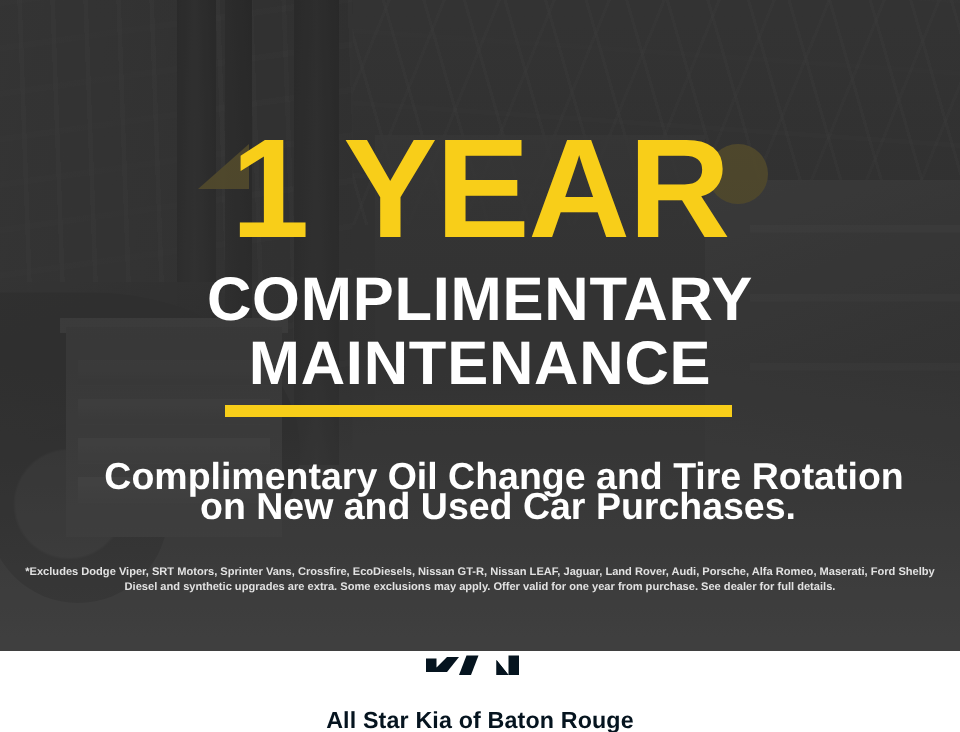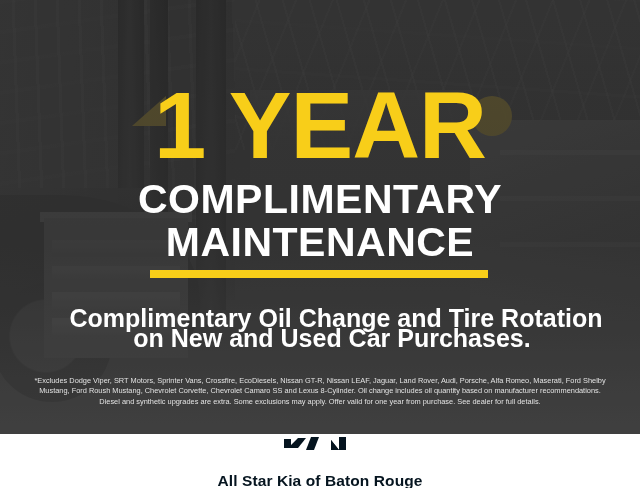--- a/index.html
+++ b/index.html
@@ -82,21 +82,21 @@
   #line3{top:222px;font-size:41px;line-height:41px;}
 
   #rule{position:absolute;left:150px;top:270px;width:338px;height:8px;background:#F8CE19;}
 
   #sub1,#sub2{position:absolute;left:0;width:640px;text-align:center;color:#fff;
     font-weight:700;font-size:25px;line-height:30px;}
   #sub1{top:303px;margin-left:16px;}
   #sub2{top:323px;padding-left:12px;}
 
   #fineprint{position:absolute;left:8px;top:376px;width:624px;text-align:center;
-    color:#e2e2e2;font-size:7.4px;line-height:10.4px;font-weight:400;}
+    color:#e2e2e2;font-size:7.4px;line-height:10.4px;font-weight:700;}
   #fineprint div{white-space:nowrap;}
 
   
   #footer{position:absolute;left:0;top:434px;width:640px;height:54px;background:#ffffff;
     display:flex;align-items:center;justify-content:center;gap:18px;flex-direction:column;}
   #kialogo{display:block;}
   #dealer{color:#05141F;font-size:15.5px;font-weight:700;letter-spacing:.1px;}
 </style>
 </head>
 <body>
@@ -138,21 +138,20 @@
     <div id="line3">MAINTENANCE</div>
 
     <div id="rule"></div>
 
     <div id="sub1">Complimentary Oil Change and Tire Rotation</div>
 
     <div id="sub2">on New and Used Car Purchases.</div>
 
     <div id="fineprint">
       <div>*Excludes Dodge Viper, SRT Motors, Sprinter Vans, Crossfire, EcoDiesels, Nissan GT-R, Nissan LEAF, Jaguar, Land Rover, Audi, Porsche, Alfa Romeo, Maserati, Ford Shelby</div>
-      <div>Mustang, Ford Roush Mustang, Chevrolet Corvette, Chevrolet Camaro SS and Lexus 8-Cylinder. Oil change includes oil quantity based on manufacturer recommendations.</div>
       <div>Diesel and synthetic upgrades are extra. Some exclusions may apply. Offer valid for one year from purchase. See dealer for full details.</div>
     </div>
   </div>
 
   <div id="footer">
     <span>
       <svg id="kialogo" width="74" height="21" viewBox="0 0 148 42" aria-hidden="true">
         <g fill="#05141F">
 
           <path d="M2 12 L16 12 L16 24 L30 10 L30 30 L2 30 Z"></path>

